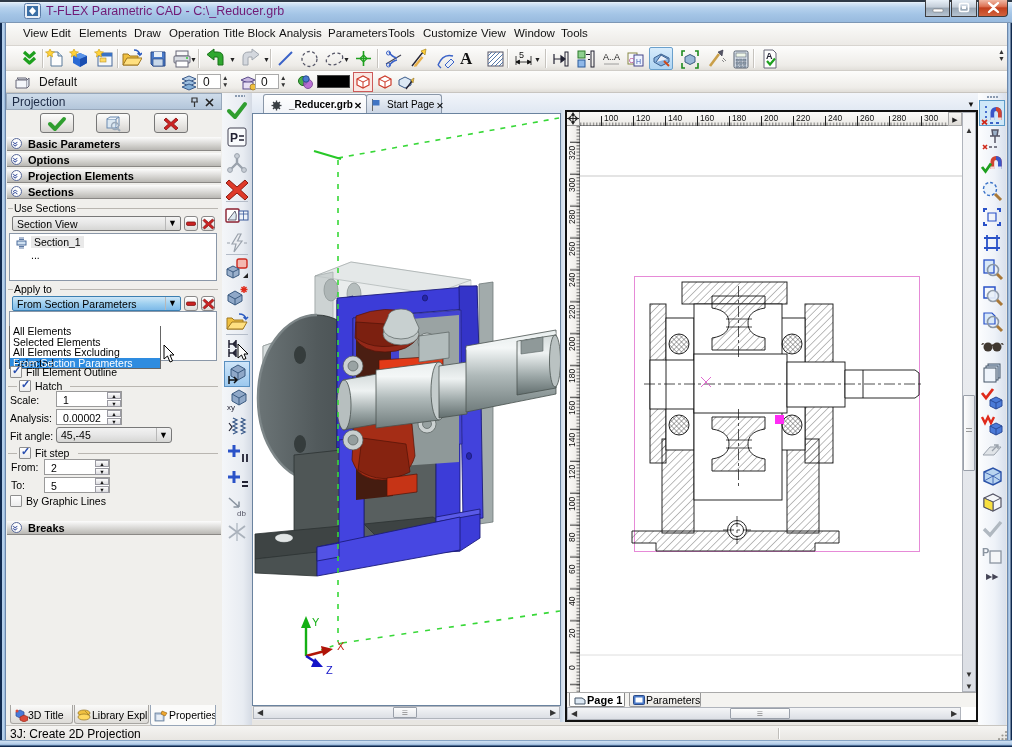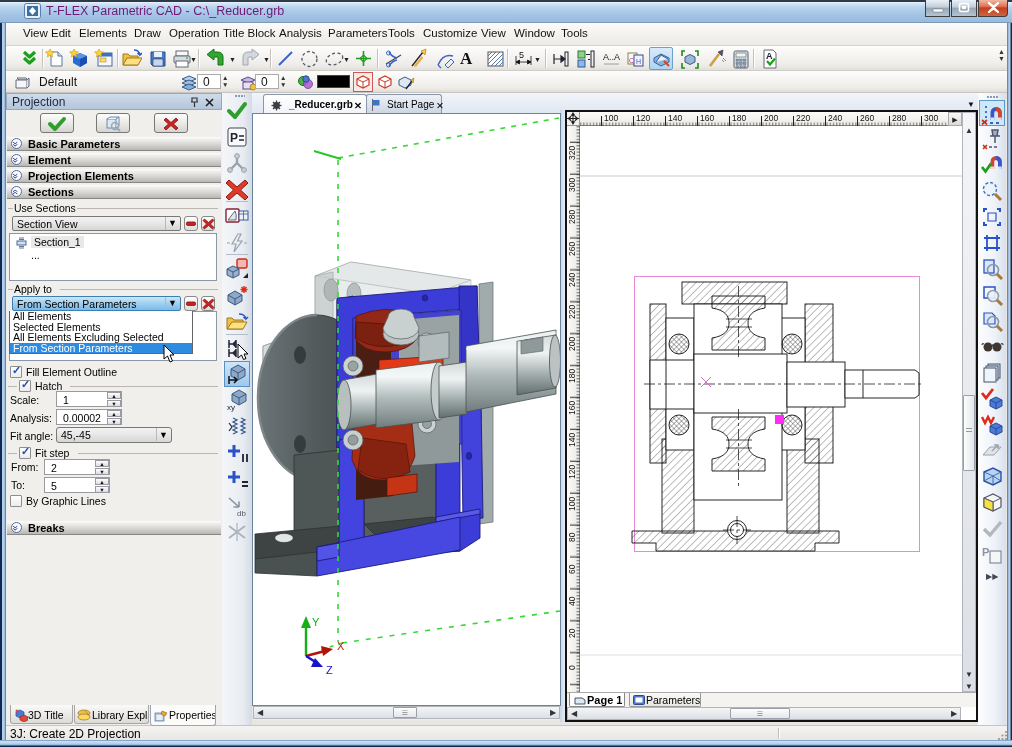--- a/index.html
+++ b/index.html
@@ -328,21 +328,21 @@
         <path d="M3 3 L6 1 L15 1 L12 3 M15 1 L15 10 L12 12" fill="#eef4fa" stroke="#6a8ab0"></path>
         <circle cx="11" cy="10" r="3.5" fill="none" stroke="#9aa8b8" stroke-width="1.5"></circle>
         <path d="M13.5 12.5 L16 15" stroke="#9aa8b8" stroke-width="2"></path>
       </svg></div>
   <div class="abs pbtn" style="left:154px;top:113px"><svg width="18" height="16" viewBox="0 0 18 16">
         <path d="M4 2 L9 6.5 L14 2 L16 4 L11.5 8 L16 12 L14 14 L9 9.5 L4 14 L2 12 L6.5 8 L2 4 Z" fill="#cc2222" stroke="#881111" stroke-width="0.8"></path>
       </svg></div>
 
   <div class="hdr" style="top:137px">Basic Parameters</div>
     <div class="chev" style="top:138px">»</div>
-  <div class="hdr" style="top:153px">Element</div>
+  <div class="hdr" style="top:153px">Options</div>
     <div class="chev" style="top:154px">»</div>
   <div class="hdr" style="top:169px">Projection Elements</div>
     <div class="chev" style="top:170px">»</div>
   <div class="hdr" style="top:185px">Sections</div>
     <div class="chev chevup" style="top:186px">«</div>
 
   <div class="glabel" style="left:14px;top:202px">Use Sections</div>
   <div class="grpline" style="left:8px;top:208px;width:5px"></div>
   <div class="grpline" style="left:77px;top:208px;width:141px"></div>
   <div class="combo" style="left:12px;top:216px;width:169px">Section View<span class="da">▼</span></div>
@@ -366,21 +366,21 @@
   <div class="grpline" style="left:8px;top:289px;width:5px"></div>
   <div class="grpline" style="left:60px;top:289px;width:158px"></div>
   <div class="combo combosel" style="left:12px;top:296px;width:169px">From Section Parameters<span class="da">▼</span></div>
   <div class="rbtn" style="left:184px;top:296px"><svg width="10" height="8" viewBox="0 0 10 8" style="margin-top:3px">
         <rect x="0.5" y="2" width="9" height="3.4" rx="1.2" fill="#cc2222" stroke="#7a1010" stroke-width="0.8"></rect>
       </svg></div>
   <div class="rbtn" style="left:201px;top:296px"><svg width="13" height="12" viewBox="0 0 13 12" style="margin-top:1px">
         <path d="M2.5 1 L6.5 4.5 L10.5 1 L12 2.5 L8.5 6 L12 9.5 L10.5 11 L6.5 7.5 L2.5 11 L1 9.5 L4.5 6 L1 2.5 Z" fill="#cc2222" stroke="#7a1010" stroke-width="0.7"></path>
       </svg></div>
   <div class="abs" style="left:9px;top:311px;width:208px;height:50px;background:#fff;border:1px solid #8a97a8"></div>
-  <div class="abs" style="left:9px;top:311px;width:184px;height:43px;background:#fff;border:1px solid #666;border-top:none;font-size:10.5px">
+  <div class="abs" style="left:9px;top:326px;width:152px;height:43px;background:#fff;border:1px solid #666;border-top:none;font-size:10.5px">
      <div style="padding:0 0 0 3px;height:10.5px;line-height:10.5px">All Elements</div>
      <div style="padding:0 0 0 3px;height:10.5px;line-height:10.5px">Selected Elements</div>
      <div style="padding:0 0 0 3px;height:10.5px;line-height:10.5px">All Elements Excluding Selected</div>
      <div style="padding:0 0 0 3px;height:10.5px;line-height:10.5px;background:#2e8ce0;color:#fff">From Section Parameters</div>
   </div>
   <svg class="abs" style="left:163px;top:345px" width="14" height="20" viewBox="0 0 14 20">
       <path d="M1 0 L1 14 L4.5 11 L7 17 L9.5 16 L7 10 L11 10 Z" fill="#fff" stroke="#000" stroke-width="1"></path>
     </svg>
 
   <div class="cb" style="left:10px;top:366px">

